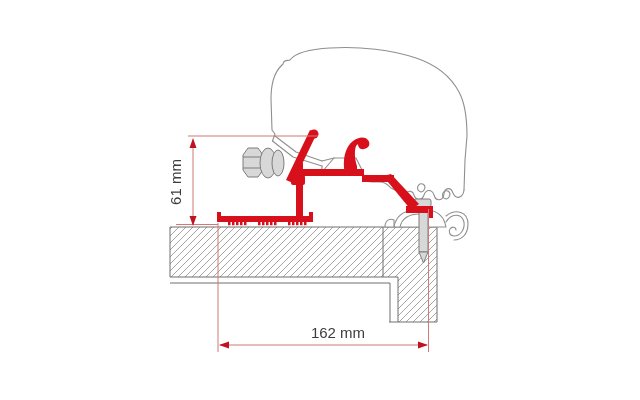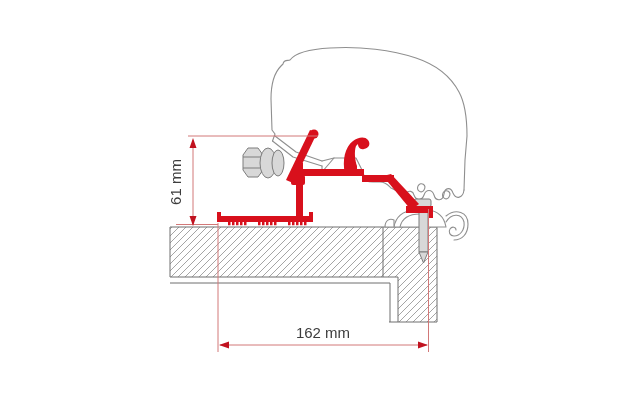--- a/index.html
+++ b/index.html
@@ -115,15 +115,15 @@
         <polygon points="193,138 189.5,148 196.5,148"></polygon>
         <polygon points="193,226 189.5,216 196.5,216"></polygon>
         <polygon points="219,345 229,341.5 229,348.5"></polygon>
         <polygon points="428,345 418,341.5 418,348.5"></polygon>
       </g>
     </g>
   </svg>
 
   <div class="dim-label vertical" style="left:175px;top:182px;">61 mm</div>
 
-  <div class="dim-label" style="left:323px;top:332px;">162 mm</div>
+  <div class="dim-label" style="left:338px;top:332px;">162 mm</div>
 
 </div>
 
 </body></html>

